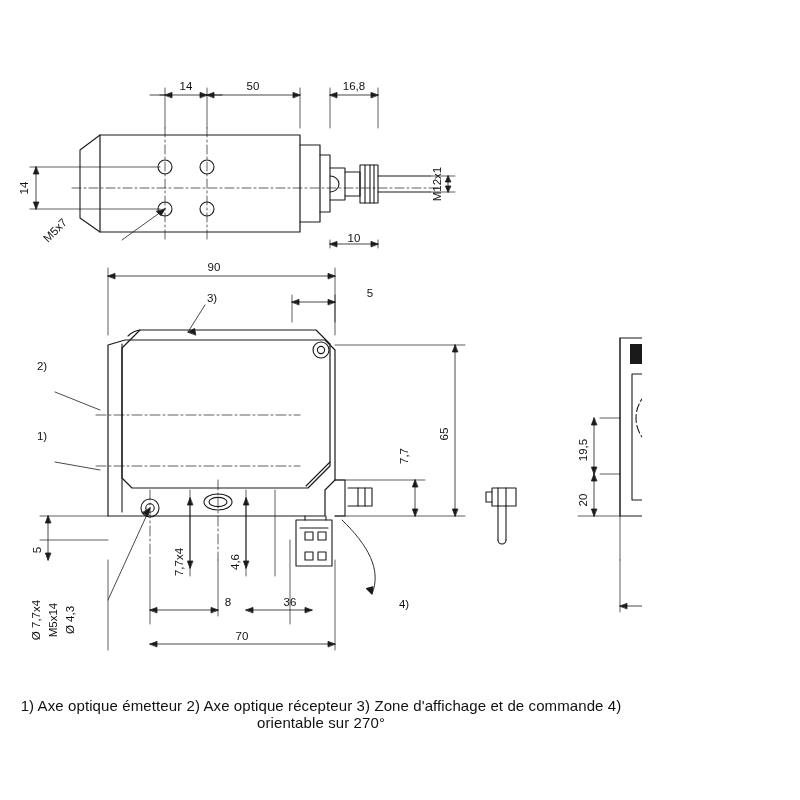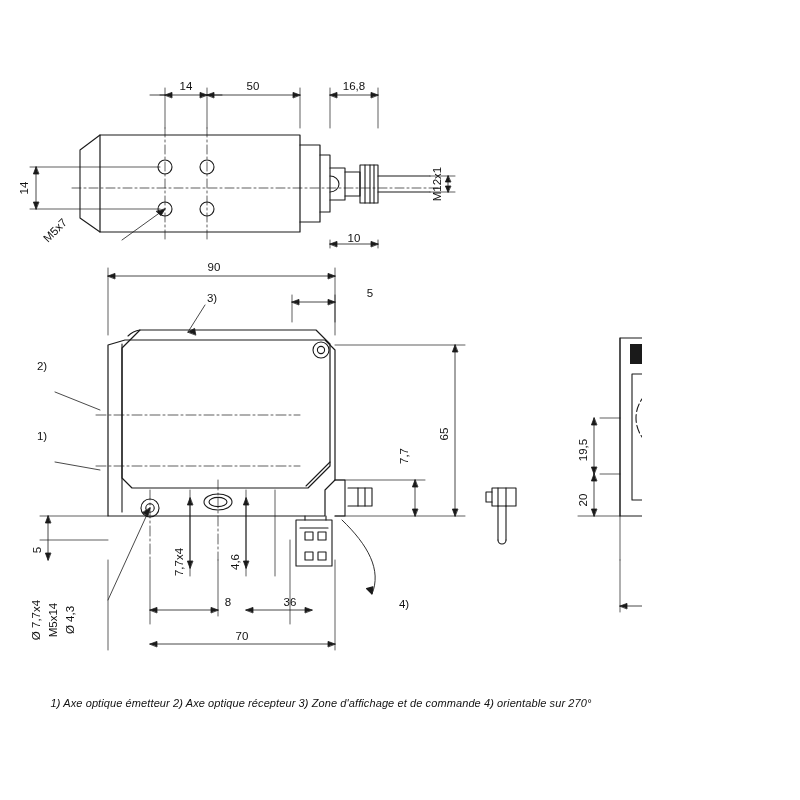--- a/index.html
+++ b/index.html
@@ -1,21 +1,21 @@
 <!DOCTYPE html>
 <html><head>
 <meta charset="utf-8">
 <style>
   html,body{margin:0;padding:0;background:#ffffff;}
   body{width:800px;height:800px;font-family:"Liberation Sans",sans-serif;color:#000;}
   #stage{position:relative;width:642px;height:800px;overflow:hidden;}
   svg{position:absolute;left:0;top:0;width:800px;height:800px;}
   .legend{
     position:absolute;left:0;right:0;top:697px;text-align:center;
-    font-size:11px;color:#111;letter-spacing:0.1px;font-style:italic;
+    font-size:15px;color:#111;letter-spacing:0.1px;
   }
 </style>
 </head>
 <body>
 
 <div id="stage">
 
 <svg viewBox="0 0 800 800" xmlns="http://www.w3.org/2000/svg">
   <g fill="none" stroke="#1a1a1a" stroke-width="1.1" stroke-linecap="round" stroke-linejoin="round">
 

